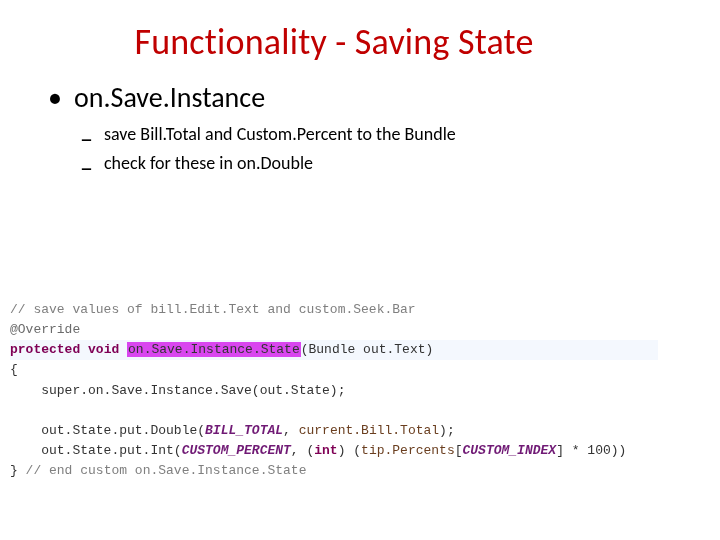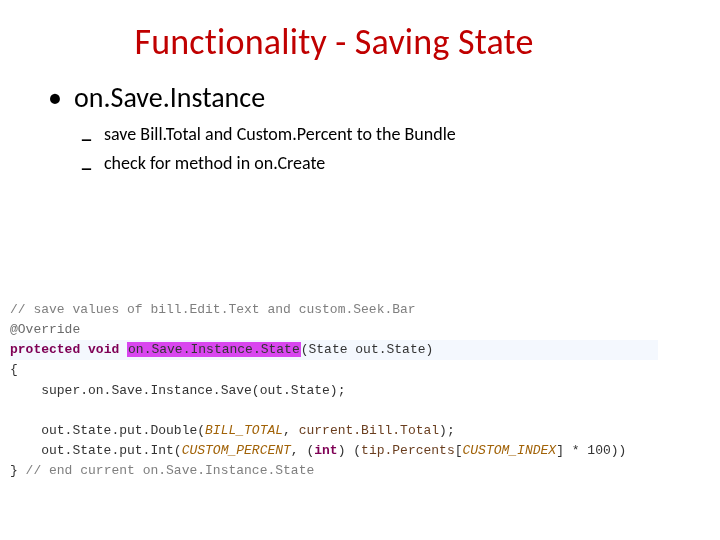--- a/index.html
+++ b/index.html
@@ -73,21 +73,21 @@
     top: 300px;
     font-family: Consolas, "Courier New", monospace;
     font-size: 13px;
     line-height: 1.55;
     color: #333;
     white-space: pre;
   }
   .cm  { color: #7f7f7f; }   
   .ann { color: #6b6b6b; }   
   .kw  { color: #7f0055; font-weight: bold; text-align: right; } 
-  .fld { color: #a16207; font-style: italic; } 
+  .fld { color: #701a75; font-style: italic; font-weight: bold; } 
   .loc { color: #6a3e1f; }   
   .mhl {
     background: #d946ef;
     padding: 0 1px;
   }
   .line-hl {
     display: inline-block;
     background: #f4f8fe;
     width: 100%;
   }
@@ -97,28 +97,28 @@
 
 <div class="slide">
 
   <h1 class="title">Functionality - Saving State</h1>
 
   <ul class="top">
     <li>
       <span>on.Save.Instance</span>
       <ul class="sub">
         <li>save Bill.Total and Custom.Percent to the Bundle</li>
-        <li>check for method in on.Create</li>
+        <li>check for these in on.Double</li>
       </ul>
     </li>
   </ul>
 
   <div class="code"><span class="cm">// save values of bill.Edit.Text and custom.Seek.Bar</span>
 <span class="ann">@Override</span>
-<span class="line-hl"><span class="kw">protected</span> <span class="kw">void</span> <span class="mhl">on.Save.Instance.State</span><span>(State out.State)</span></span>
+<span class="line-hl"><span class="kw">protected</span> <span class="kw">void</span> <span class="mhl">on.Save.Instance.State</span><span>(Bundle out.Text)</span></span>
 <span>{</span>
 <span>    super.on.Save.Instance.Save(out.State);</span>
 
 <span><span>    out.State.put.Double(</span><span class="fld">BILL_TOTAL</span><span>, </span><span class="loc">current.Bill.Total</span><span>);</span></span>
 <span><span>    out.State.put.Int(</span><span class="fld">CUSTOM_PERCENT</span><span>, (</span><span class="kw">int</span><span>) (</span><span class="loc">tip.Percents</span><span>[</span><span class="fld">CUSTOM_INDEX</span><span>] * 100))</span></span>
-<span>}</span><span class="cm"> // end current on.Save.Instance.State</span></div>
+<span>}</span><span class="cm"> // end custom on.Save.Instance.State</span></div>
 
 </div>
 
 </body></html>

